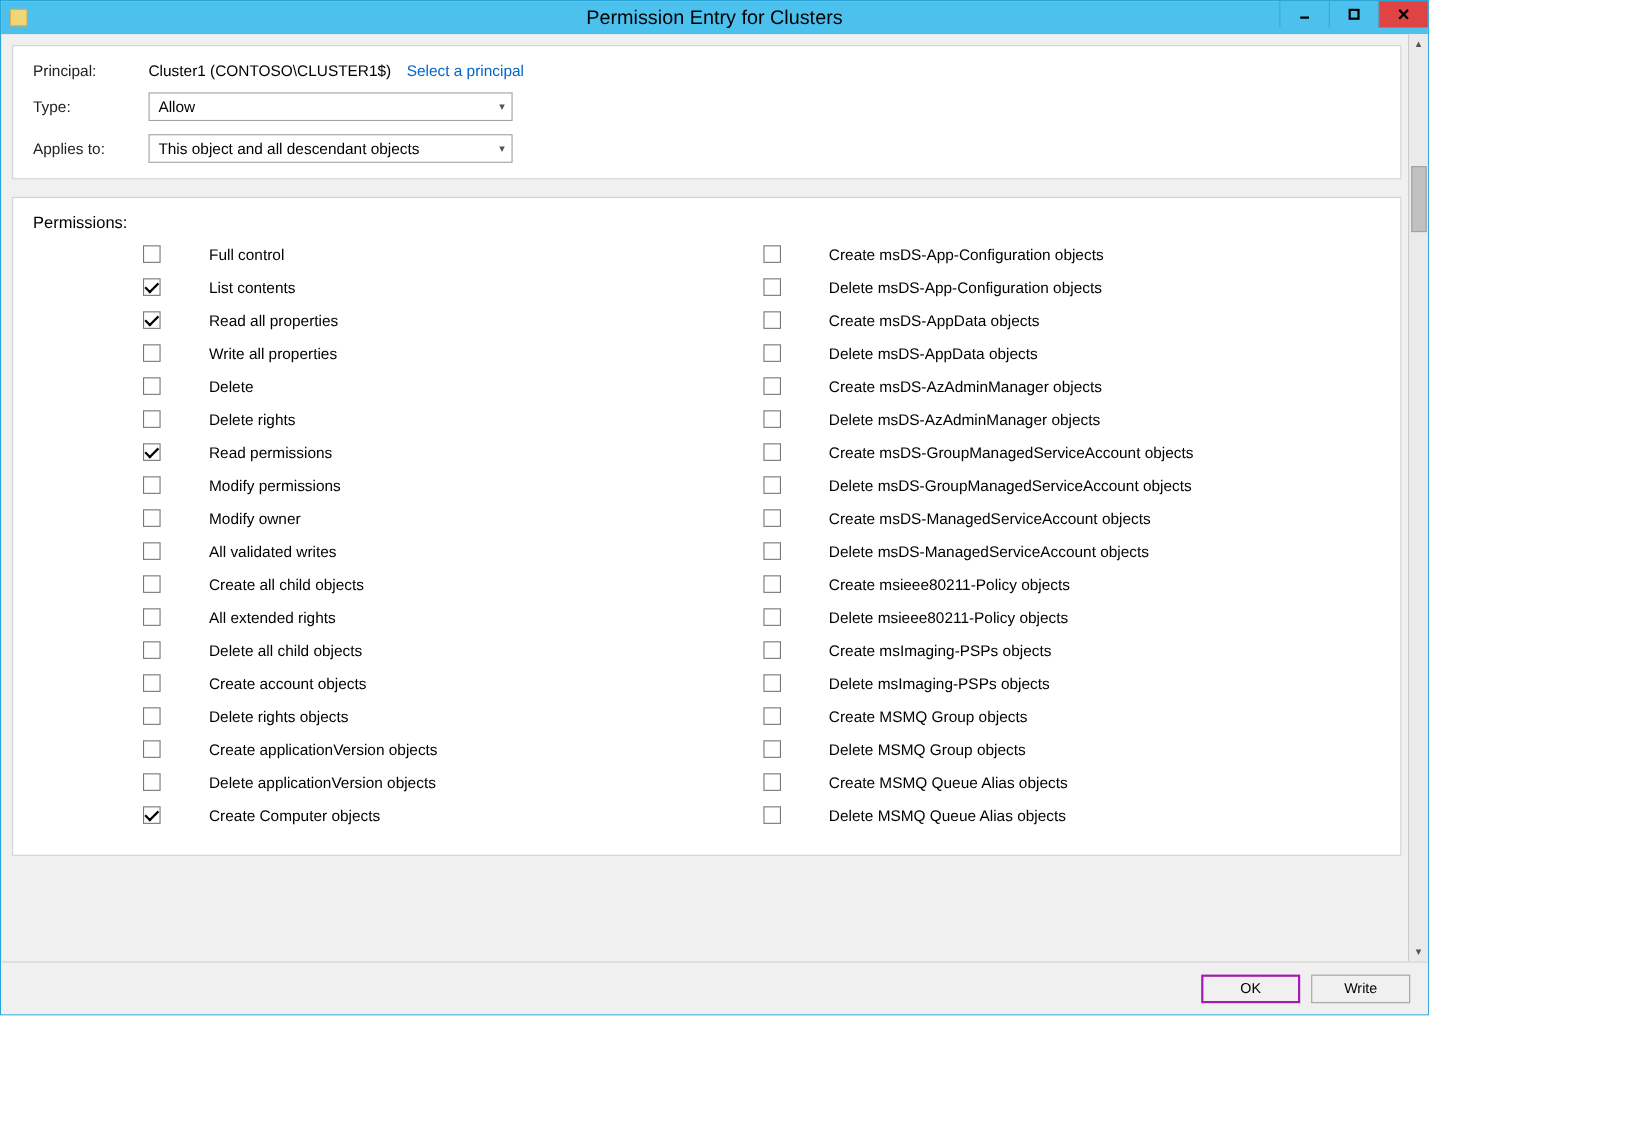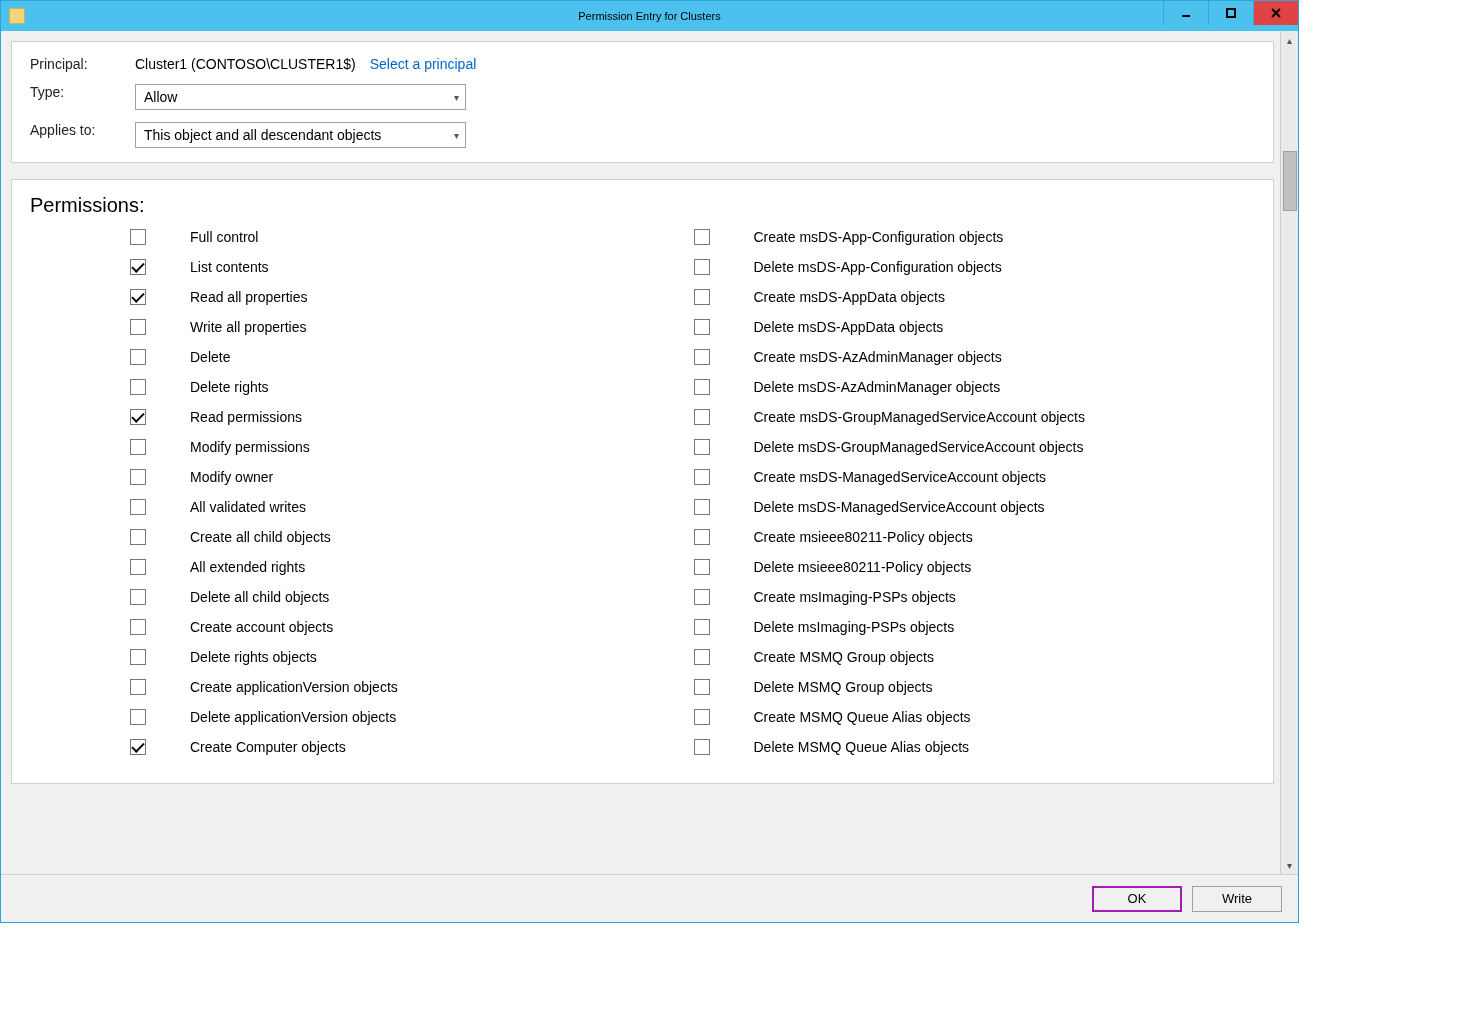--- a/index.html
+++ b/index.html
@@ -31,21 +31,21 @@
   margin-left: 8px;
   background: #f0d67a;
   border: 1px solid #d4b050;
   border-radius: 1px;
 }
 .titlebar-title {
   position: absolute;
   left: 0; right: 0;
   text-align: center;
   color: #000;
-  font-size: 11px;
+  font-size: 18px;
 }
 .titlebar-controls {
   position: absolute;
   right: 0; top: 0;
   display: flex;
   height: 24px;
 }
 .titlebar-btn {
   width: 45px;
   height: 24px;
@@ -93,20 +93,21 @@
   border: 1px solid #a0a0a0;
 }
 .panel {
   border: 1px solid #d0d0d0;
   background: #fff;
   padding: 14px 16px 14px 18px;
   margin-bottom: 16px;
 }
 .section-row {
   display: flex;
+  align-items: center;
   margin-bottom: 12px;
   font-size: 14px;
 }
 .section-row .label {
   width: 105px;
   color: #222;
 }
 .principal-name {
   margin-right: 14px;
 }
@@ -128,21 +129,21 @@
 .select-arrow {
   color: #555;
   font-size: 10px;
 }
 .permissions-panel {
   border: 1px solid #d0d0d0;
   background: #fff;
   padding: 14px 16px 14px 18px;
 }
 .permissions-title {
-  font-size: 20px;
+  font-size: 15px;
   margin-bottom: 12px;
 }
 .perm-columns {
   display: flex;
 }
 .perm-col {
   flex: 1;
 }
 .perm-col.left { padding-left: 100px; }
 .perm-col.right { padding-left: 0; }

